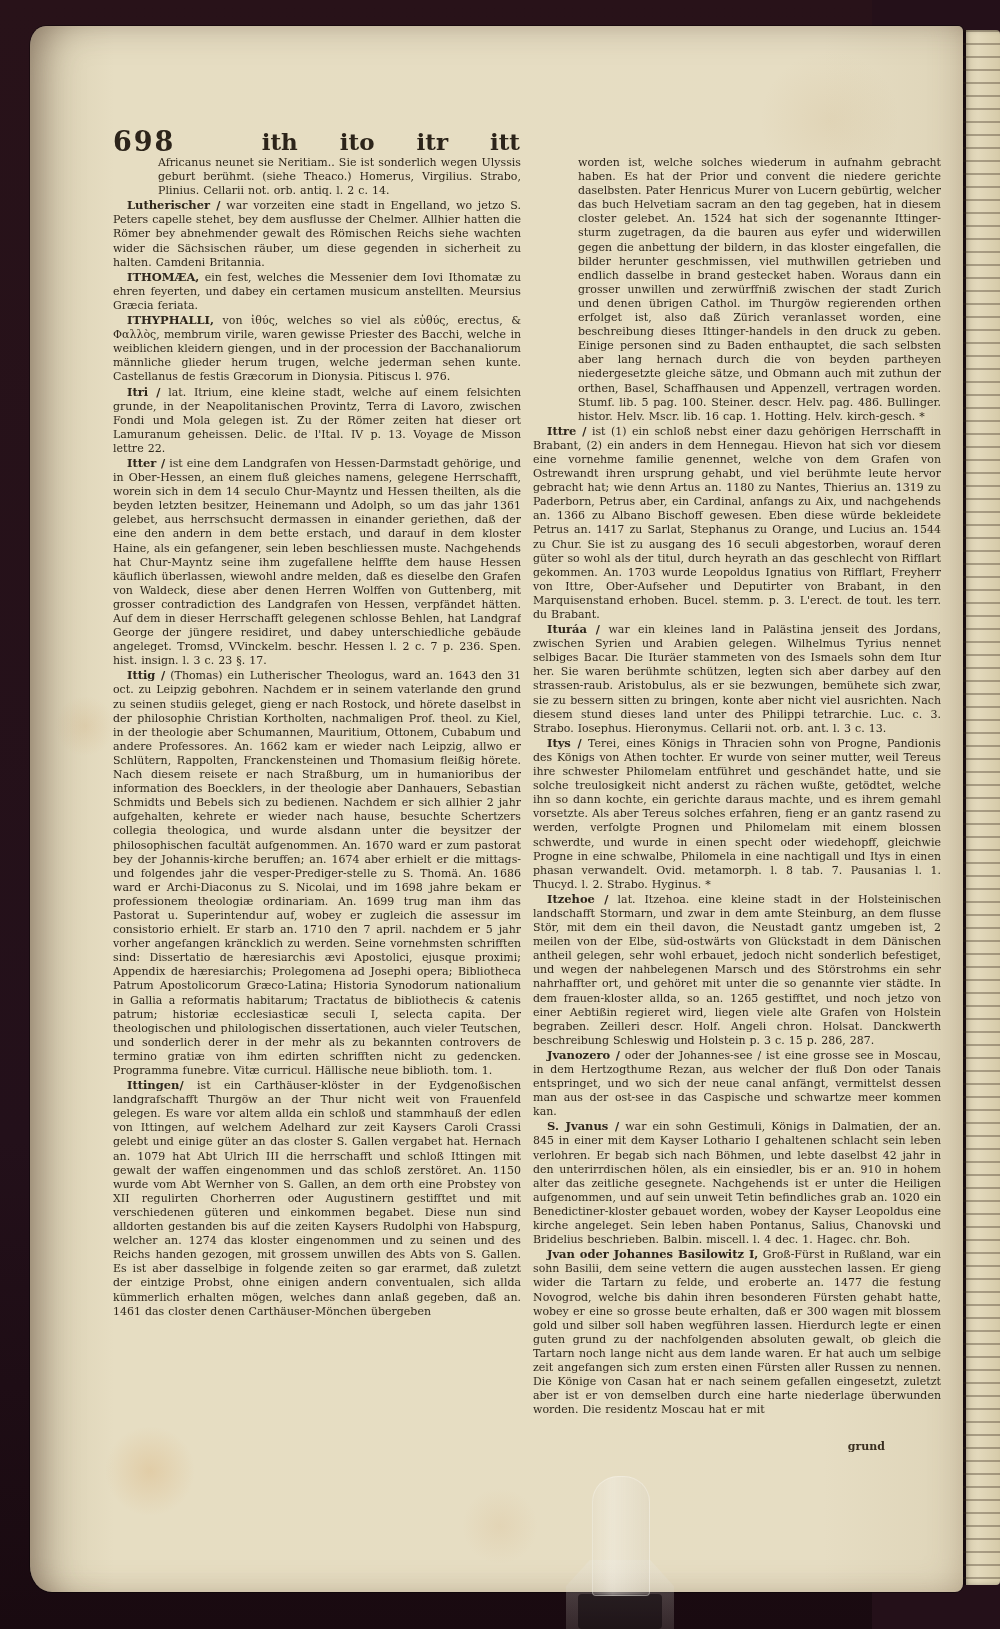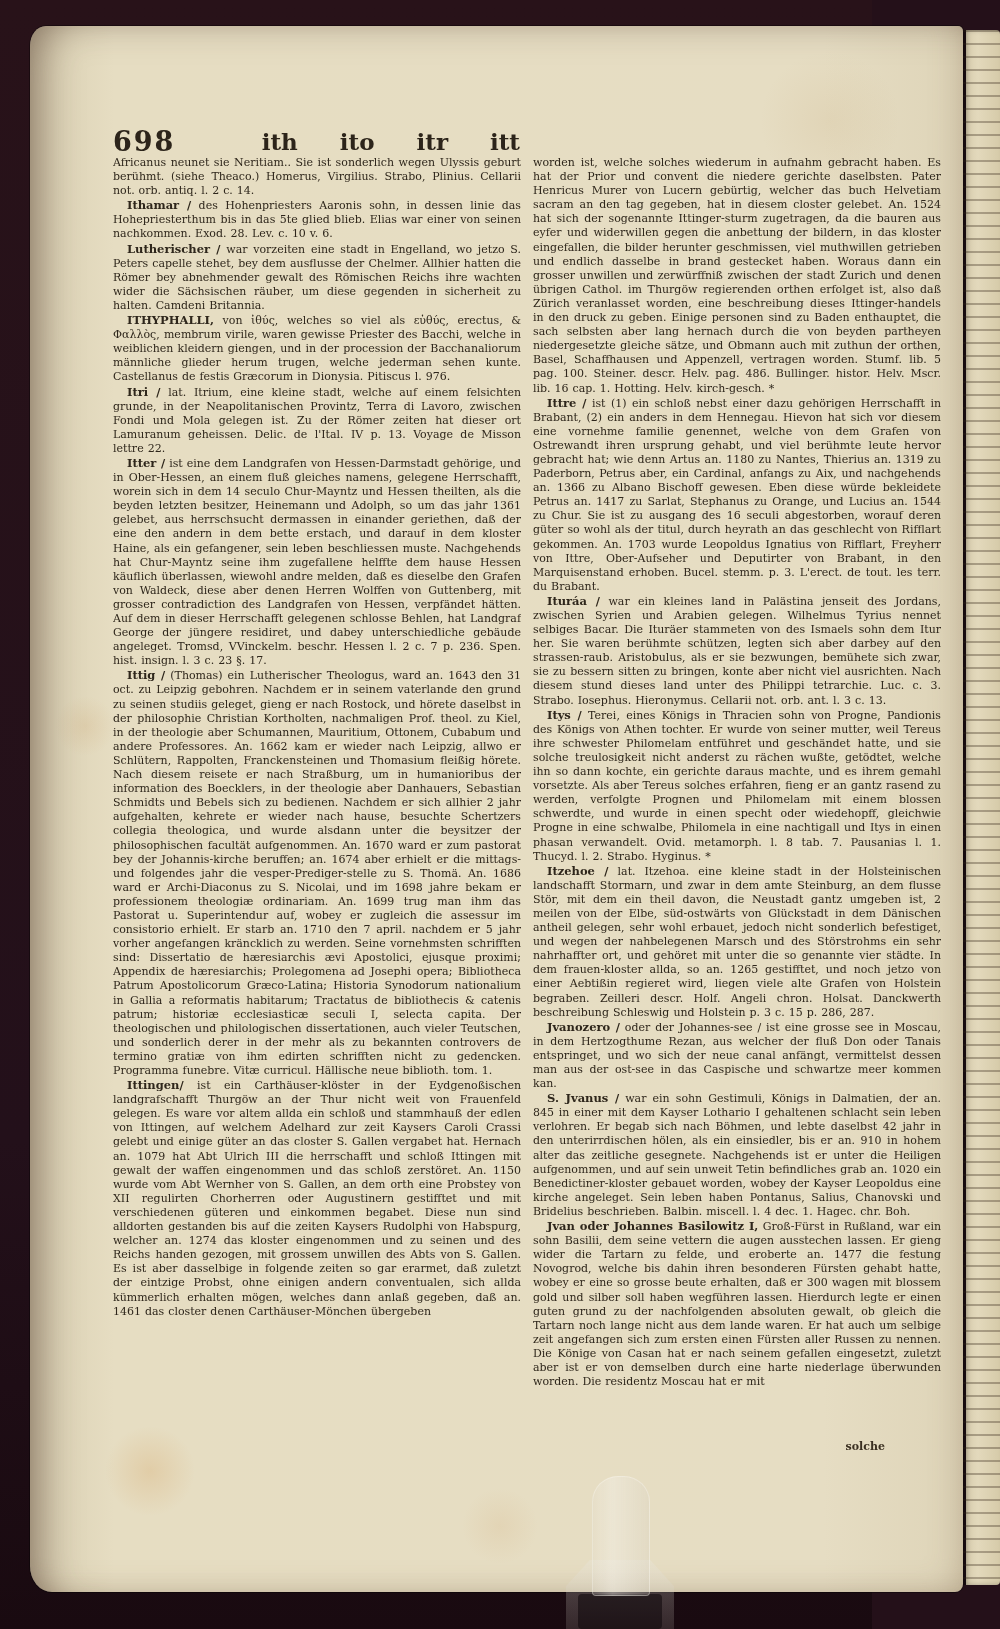--- a/index.html
+++ b/index.html
@@ -27,21 +27,21 @@
   }
   .header{position:absolute;top:100px;left:0;width:100%;height:30px;}
   .folio{position:absolute;left:83px;top:0;font-size:27px;font-weight:bold;letter-spacing:2px;}
   .rh{position:absolute;top:2px;font-size:23px;font-weight:bold;word-spacing:34px;text-align:right;}
   .rh-left{left:140px;width:350px;}
   .rh-right{left:565px;width:350px;}
   .cols{position:absolute;top:130px;left:83px;width:828px;display:flex;gap:12px;}
   .col{width:408px;height:1310px;overflow:hidden;text-align:justify;}
   .entry{margin:0;padding:0;font-size:11px;line-height:14.1px;text-indent:14px;
          word-spacing:.5px;color:#2e261b;}
-  .entry.noindent{text-indent:0;}
+  .entry.noindent{text-indent:0;margin-left:45px;}
   .lead{font-weight:bold;font-size:11.5px;}
   .catchword{position:absolute;top:1414px;right:78px;font-size:11px;font-weight:bold;color:#3a2f21;}
   
   .next-page-sliver{
     position:absolute;left:963px;top:30px;width:37px;height:1555px;
     background:
       repeating-linear-gradient(180deg, rgba(60,45,30,.35) 0 2px, transparent 2px 13px),
       linear-gradient(90deg, rgba(30,15,20,.85) 0 3px, #d8cdae 3px, #e3d9bc 40%, #d6cba9 100%);
     border-radius:0 4px 4px 0;
     box-shadow:inset 4px 0 6px -2px rgba(0,0,0,.5);
@@ -72,43 +72,43 @@
 
     <div class="header">
       <div class="folio">698</div>
       <div class="rh rh-left">ith ito itr itt</div>
     </div>
 
     <div class="cols">
 
       <div class="col col-left">
         <p class="entry noindent"><span class="txt">Africanus neunet sie Neritiam.. Sie ist sonderlich wegen Ulyssis geburt berühmt. (siehe Theaco.) Homerus, Virgilius. Strabo, Plinius. Cellarii not. orb. antiq. l. 2 c. 14.</span></p>
-        <p class="entry"><span class="lead">Ithamar /</span> <span class="txt">des Hohenpriesters Aaronis sohn, in dessen linie das Hohepriesterthum bis in das 5te glied blieb. Elias war einer von seinen nachkommen. Exod. 28. Lev. c. 10 v. 6.</span></p>
-        <p class="entry"><span class="lead">Lutherischer /</span> <span class="txt">war vorzeiten eine stadt in Engelland, wo jetzo S. Peters capelle stehet, bey dem ausflusse der Chelmer. Allhier hatten die Römer bey abnehmender gewalt des Römischen Reichs ihre wachten wider die Sächsischen räuber, um diese gegenden in sicherheit zu halten. Camdeni Britannia.</span></p>
+        <p class="entry"><span class="lead">Lutherischer /</span> <span class="txt">war vorzeiten eine stadt in Engelland, wo jetzo S. Peters capelle stehet, bey dem ausflusse der Chelmer. Allhier hatten die Römer bey abnehmender gewalt des Römischen Reichs siehe wachten wider die Sächsischen räuber, um diese gegenden in sicherheit zu halten. Camdeni Britannia.</span></p>
+        <p class="entry"><span class="lead">ITHOMÆA,</span> <span class="txt">ein fest, welches die Messenier dem Iovi Ithomatæ zu ehren feyerten, und dabey ein certamen musicum anstellten. Meursius Græcia feriata.</span></p>
         <p class="entry"><span class="lead">ITHYPHALLI,</span> <span class="txt">von ἰθύς, welches so viel als εὐθύς, erectus, &amp; Φαλλὸς, membrum virile, waren gewisse Priester des Bacchi, welche in weiblichen kleidern giengen, und in der procession der Bacchanaliorum männliche glieder herum trugen, welche jederman sehen kunte. Castellanus de festis Græcorum in Dionysia. Pitiscus l. 976.</span></p>
         <p class="entry"><span class="lead">Itri /</span> <span class="txt">lat. Itrium, eine kleine stadt, welche auf einem felsichten grunde, in der Neapolitanischen Provintz, Terra di Lavoro, zwischen Fondi und Mola gelegen ist. Zu der Römer zeiten hat dieser ort Lamuranum geheissen. Delic. de l'Ital. IV p. 13. Voyage de Misson lettre 22.</span></p>
         <p class="entry"><span class="lead">Itter /</span> <span class="txt">ist eine dem Landgrafen von Hessen-Darmstadt gehörige, und in Ober-Hessen, an einem fluß gleiches namens, gelegene Herrschafft, worein sich in dem 14 seculo Chur-Mayntz und Hessen theilten, als die beyden letzten besitzer, Heinemann und Adolph, so um das jahr 1361 gelebet, aus herrschsucht dermassen in einander geriethen, daß der eine den andern in dem bette erstach, und darauf in dem kloster Haine, als ein gefangener, sein leben beschliessen muste. Nachgehends hat Chur-Mayntz seine ihm zugefallene helffte dem hause Hessen käuflich überlassen, wiewohl andre melden, daß es dieselbe den Grafen von Waldeck, diese aber denen Herren Wolffen von Guttenberg, mit grosser contradiction des Landgrafen von Hessen, verpfändet hätten. Auf dem in dieser Herrschafft gelegenen schlosse Behlen, hat Landgraf George der jüngere residiret, und dabey unterschiedliche gebäude angeleget. Tromsd, VVinckelm. beschr. Hessen l. 2 c. 7 p. 236. Spen. hist. insign. l. 3 c. 23 §. 17.</span></p>
         <p class="entry"><span class="lead">Ittig /</span> <span class="txt">(Thomas) ein Lutherischer Theologus, ward an. 1643 den 31 oct. zu Leipzig gebohren. Nachdem er in seinem vaterlande den grund zu seinen studiis geleget, gieng er nach Rostock, und hörete daselbst in der philosophie Christian Kortholten, nachmaligen Prof. theol. zu Kiel, in der theologie aber Schumannen, Mauritium, Ottonem, Cubabum und andere Professores. An. 1662 kam er wieder nach Leipzig, allwo er Schlütern, Rappolten, Franckensteinen und Thomasium fleißig hörete. Nach diesem reisete er nach Straßburg, um in humanioribus der information des Boecklers, in der theologie aber Danhauers, Sebastian Schmidts und Bebels sich zu bedienen. Nachdem er sich allhier 2 jahr aufgehalten, kehrete er wieder nach hause, besuchte Schertzers collegia theologica, und wurde alsdann unter die beysitzer der philosophischen facultät aufgenommen. An. 1670 ward er zum pastorat bey der Johannis-kirche beruffen; an. 1674 aber erhielt er die mittags- und folgendes jahr die vesper-Prediger-stelle zu S. Thomä. An. 1686 ward er Archi-Diaconus zu S. Nicolai, und im 1698 jahre bekam er professionem theologiæ ordinariam. An. 1699 trug man ihm das Pastorat u. Superintendur auf, wobey er zugleich die assessur im consistorio erhielt. Er starb an. 1710 den 7 april. nachdem er 5 jahr vorher angefangen kräncklich zu werden. Seine vornehmsten schrifften sind: Dissertatio de hæresiarchis ævi Apostolici, ejusque proximi; Appendix de hæresiarchis; Prolegomena ad Josephi opera; Bibliotheca Patrum Apostolicorum Græco-Latina; Historia Synodorum nationalium in Gallia a reformatis habitarum; Tractatus de bibliothecis &amp; catenis patrum; historiæ ecclesiasticæ seculi I, selecta capita. Der theologischen und philologischen dissertationen, auch vieler Teutschen, und sonderlich derer in der mehr als zu bekannten controvers de termino gratiæ von ihm edirten schrifften nicht zu gedencken. Programma funebre. Vitæ curricul. Hällische neue biblioth. tom. 1.</span></p>
         <p class="entry"><span class="lead">Ittingen/</span> <span class="txt">ist ein Carthäuser-klöster in der Eydgenoßischen landgrafschafft Thurgöw an der Thur nicht weit von Frauenfeld gelegen. Es ware vor altem allda ein schloß und stammhauß der edlen von Ittingen, auf welchem Adelhard zur zeit Kaysers Caroli Crassi gelebt und einige güter an das closter S. Gallen vergabet hat. Hernach an. 1079 hat Abt Ulrich III die herrschafft und schloß Ittingen mit gewalt der waffen eingenommen und das schloß zerstöret. An. 1150 wurde vom Abt Wernher von S. Gallen, an dem orth eine Probstey von XII regulirten Chorherren oder Augustinern gestifftet und mit verschiedenen güteren und einkommen begabet. Diese nun sind alldorten gestanden bis auf die zeiten Kaysers Rudolphi von Habspurg, welcher an. 1274 das kloster eingenommen und zu seinen und des Reichs handen gezogen, mit grossem unwillen des Abts von S. Gallen. Es ist aber dasselbige in folgende zeiten so gar erarmet, daß zuletzt der eintzige Probst, ohne einigen andern conventualen, sich allda kümmerlich erhalten mögen, welches dann anlaß gegeben, daß an. 1461 das closter denen Carthäuser-Mönchen übergeben</span></p>
       </div>
 
       <div class="col col-right">
         <p class="entry noindent"><span class="txt">worden ist, welche solches wiederum in aufnahm gebracht haben. Es hat der Prior und convent die niedere gerichte daselbsten. Pater Henricus Murer von Lucern gebürtig, welcher das buch Helvetiam sacram an den tag gegeben, hat in diesem closter gelebet. An. 1524 hat sich der sogenannte Ittinger-sturm zugetragen, da die bauren aus eyfer und widerwillen gegen die anbettung der bildern, in das kloster eingefallen, die bilder herunter geschmissen, viel muthwillen getrieben und endlich dasselbe in brand gestecket haben. Woraus dann ein grosser unwillen und zerwürffniß zwischen der stadt Zurich und denen übrigen Cathol. im Thurgöw regierenden orthen erfolget ist, also daß Zürich veranlasset worden, eine beschreibung dieses Ittinger-handels in den druck zu geben. Einige personen sind zu Baden enthauptet, die sach selbsten aber lang hernach durch die von beyden partheyen niedergesetzte gleiche sätze, und Obmann auch mit zuthun der orthen, Basel, Schaffhausen und Appenzell, vertragen worden. Stumf. lib. 5 pag. 100. Steiner. descr. Helv. pag. 486. Bullinger. histor. Helv. Mscr. lib. 16 cap. 1. Hotting. Helv. kirch-gesch. *</span></p>
         <p class="entry"><span class="lead">Ittre /</span> <span class="txt">ist (1) ein schloß nebst einer dazu gehörigen Herrschafft in Brabant, (2) ein anders in dem Hennegau. Hievon hat sich vor diesem eine vornehme familie genennet, welche von dem Grafen von Ostrewandt ihren ursprung gehabt, und viel berühmte leute hervor gebracht hat; wie denn Artus an. 1180 zu Nantes, Thierius an. 1319 zu Paderborn, Petrus aber, ein Cardinal, anfangs zu Aix, und nachgehends an. 1366 zu Albano Bischoff gewesen. Eben diese würde bekleidete Petrus an. 1417 zu Sarlat, Stephanus zu Orange, und Lucius an. 1544 zu Chur. Sie ist zu ausgang des 16 seculi abgestorben, worauf deren güter so wohl als der titul, durch heyrath an das geschlecht von Rifflart gekommen. An. 1703 wurde Leopoldus Ignatius von Rifflart, Freyherr von Ittre, Ober-Aufseher und Deputirter von Brabant, in den Marquisenstand erhoben. Bucel. stemm. p. 3. L'erect. de tout. les terr. du Brabant.</span></p>
         <p class="entry"><span class="lead">Ituráa /</span> <span class="txt">war ein kleines land in Palästina jenseit des Jordans, zwischen Syrien und Arabien gelegen. Wilhelmus Tyrius nennet selbiges Bacar. Die Ituräer stammeten von des Ismaels sohn dem Itur her. Sie waren berühmte schützen, legten sich aber darbey auf den strassen-raub. Aristobulus, als er sie bezwungen, bemühete sich zwar, sie zu bessern sitten zu bringen, konte aber nicht viel ausrichten. Nach diesem stund dieses land unter des Philippi tetrarchie. Luc. c. 3. Strabo. Iosephus. Hieronymus. Cellarii not. orb. ant. l. 3 c. 13.</span></p>
         <p class="entry"><span class="lead">Itys /</span> <span class="txt">Terei, eines Königs in Thracien sohn von Progne, Pandionis des Königs von Athen tochter. Er wurde von seiner mutter, weil Tereus ihre schwester Philomelam entführet und geschändet hatte, und sie solche treulosigkeit nicht anderst zu rächen wußte, getödtet, welche ihn so dann kochte, ein gerichte daraus machte, und es ihrem gemahl vorsetzte. Als aber Tereus solches erfahren, fieng er an gantz rasend zu werden, verfolgte Prognen und Philomelam mit einem blossen schwerdte, und wurde in einen specht oder wiedehopff, gleichwie Progne in eine schwalbe, Philomela in eine nachtigall und Itys in einen phasan verwandelt. Ovid. metamorph. l. 8 tab. 7. Pausanias l. 1. Thucyd. l. 2. Strabo. Hyginus. *</span></p>
         <p class="entry"><span class="lead">Itzehoe /</span> <span class="txt">lat. Itzehoa. eine kleine stadt in der Holsteinischen landschafft Stormarn, und zwar in dem amte Steinburg, an dem flusse Stör, mit dem ein theil davon, die Neustadt gantz umgeben ist, 2 meilen von der Elbe, süd-ostwärts von Glückstadt in dem Dänischen antheil gelegen, sehr wohl erbauet, jedoch nicht sonderlich befestiget, und wegen der nahbelegenen Marsch und des Störstrohms ein sehr nahrhaffter ort, und gehöret mit unter die so genannte vier städte. In dem frauen-kloster allda, so an. 1265 gestifftet, und noch jetzo von einer Aebtißin regieret wird, liegen viele alte Grafen von Holstein begraben. Zeilleri descr. Holf. Angeli chron. Holsat. Danckwerth beschreibung Schleswig und Holstein p. 3 c. 15 p. 286, 287.</span></p>
         <p class="entry"><span class="lead">Jvanozero /</span> <span class="txt">oder der Johannes-see / ist eine grosse see in Moscau, in dem Hertzogthume Rezan, aus welcher der fluß Don oder Tanais entspringet, und wo sich der neue canal anfängt, vermittelst dessen man aus der ost-see in das Caspische und schwartze meer kommen kan.</span></p>
         <p class="entry"><span class="lead">S. Jvanus /</span> <span class="txt">war ein sohn Gestimuli, Königs in Dalmatien, der an. 845 in einer mit dem Kayser Lothario I gehaltenen schlacht sein leben verlohren. Er begab sich nach Böhmen, und lebte daselbst 42 jahr in den unterirrdischen hölen, als ein einsiedler, bis er an. 910 in hohem alter das zeitliche gesegnete. Nachgehends ist er unter die Heiligen aufgenommen, und auf sein unweit Tetin befindliches grab an. 1020 ein Benedictiner-kloster gebauet worden, wobey der Kayser Leopoldus eine kirche angeleget. Sein leben haben Pontanus, Salius, Chanovski und Bridelius beschrieben. Balbin. miscell. l. 4 dec. 1. Hagec. chr. Boh.</span></p>
         <p class="entry"><span class="lead">Jvan oder Johannes Basilowitz I,</span> <span class="txt">Groß-Fürst in Rußland, war ein sohn Basilii, dem seine vettern die augen ausstechen lassen. Er gieng wider die Tartarn zu felde, und eroberte an. 1477 die festung Novogrod, welche bis dahin ihren besonderen Fürsten gehabt hatte, wobey er eine so grosse beute erhalten, daß er 300 wagen mit blossem gold und silber soll haben wegführen lassen. Hierdurch legte er einen guten grund zu der nachfolgenden absoluten gewalt, ob gleich die Tartarn noch lange nicht aus dem lande waren. Er hat auch um selbige zeit angefangen sich zum ersten einen Fürsten aller Russen zu nennen. Die Könige von Casan hat er nach seinem gefallen eingesetzt, zuletzt aber ist er von demselben durch eine harte niederlage überwunden worden. Die residentz Moscau hat er mit</span></p>
       </div>
 
     </div>
 
-    <div class="catchword">solche</div>
+    <div class="catchword">grund</div>
 
   </div>
 
   <div class="next-page-sliver"></div>
 
   <div class="clip-base"></div>
   <div class="clip-slot"></div>
   <div class="clip-top"></div>
 
 </div>

